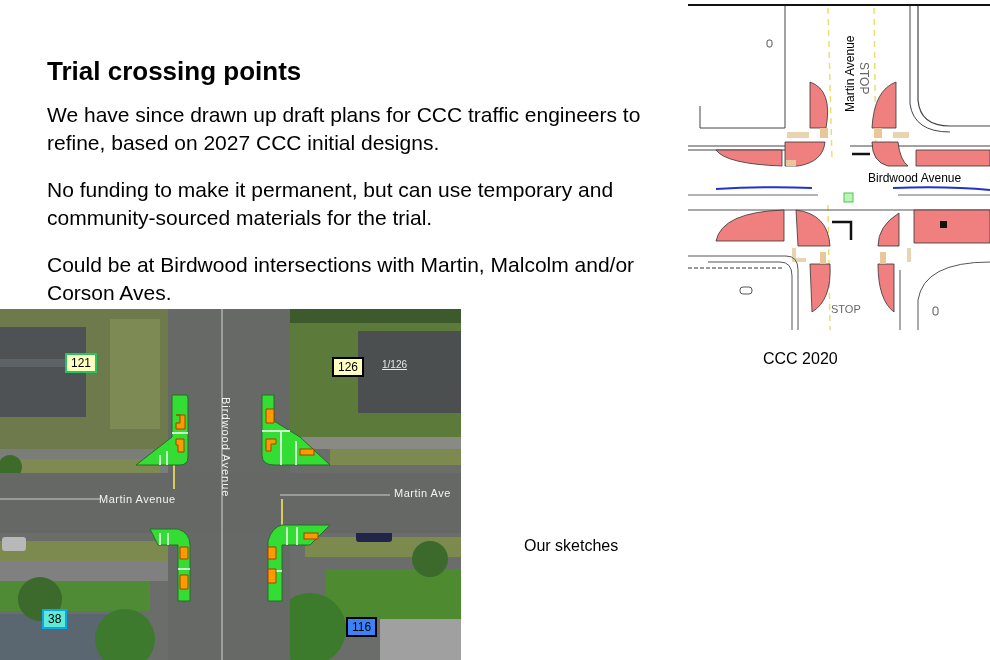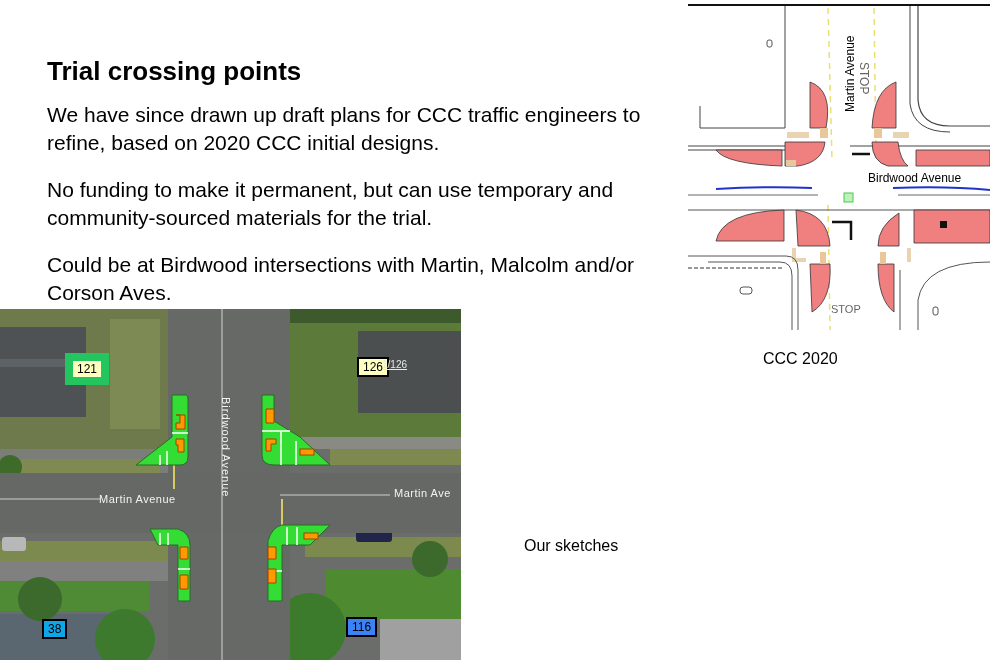--- a/index.html
+++ b/index.html
@@ -11,21 +11,21 @@
   .cap-ccc { left:763px; top:350px; }
   .cap-ours { left:524px; top:537px; }
   .plan { position:absolute; left:688px; top:0; width:302px; height:330px; background:#fff; }
   .aerial { position:absolute; left:0; top:309px; width:461px; height:351px; background:#6b6c6a; }
   svg text { font-family:"Liberation Sans", sans-serif; }
 </style>
 </head>
 <body>
 
 <div class="title">Trial crossing points</div>
-<div class="para p1">We have since drawn up draft plans for CCC traffic engineers to refine, based on 2020 CCC initial designs.</div>
+<div class="para p1">We have since drawn up draft plans for CCC traffic engineers to refine, based on 2027 CCC initial designs.</div>
 <div class="para p2">No funding to make it permanent, but can use temporary and community-sourced materials for the trial.</div>
 <div class="para p3">Could be at Birdwood intersections with Martin, Malcolm and/or Corson Aves.</div>
 
 <div class="plan">
   <svg width="302" height="330" viewBox="0 0 302 330">
     <line x1="0" y1="5" x2="302" y2="5" stroke="#111" stroke-width="2"></line>
 
     <path d="M97 6 V128 H12 V106" fill="none" stroke="#444" stroke-width="1"></path>
     <path d="M230 6 V100 Q232 126 262 126 H302" fill="none" stroke="#444" stroke-width="1.2"></path>
     <path d="M222 6 V104 Q226 132 262 132" fill="none" stroke="#444" stroke-width="1"></path>
@@ -165,18 +165,18 @@
       <path d="M268 238 H276 V250 H268 Z"></path>
       <path d="M268 260 H276 V274 H268 Z"></path>
       <rect x="304" y="224" width="14" height="6"></rect>
     </g>
   </svg>
   
   <div style="position:absolute;left:220px;top:88px;transform-origin:0 0;transform:rotate(90deg) translate(0,-100%);font-size:11px;color:#f2f2f2;letter-spacing:1px;white-space:nowrap;">Birdwood Avenue</div>
   <div style="position:absolute;left:99px;top:184px;font-size:11px;color:#f2f2f2;letter-spacing:0.5px;">Martin Avenue</div>
   <div style="position:absolute;left:394px;top:178px;font-size:11px;color:#f2f2f2;letter-spacing:0.5px;white-space:nowrap;text-align:right;">Martin Ave</div>
   
-  <div style="position:absolute;left:65px;top:44px;background:#ffffc0;border:8px solid #22c55e;font-size:12px;padding:1px 4px;">121</div>
-  <div style="position:absolute;left:357px;top:48px;background:#ffffc0;border:2px solid #000;font-size:12px;padding:1px 4px;">126</div>
+  <div style="position:absolute;left:65px;top:44px;background:#ffffc0;border:2px solid #22c55e;font-size:12px;padding:1px 4px;">121</div>
+  <div style="position:absolute;left:332px;top:48px;background:#ffffc0;border:2px solid #000;font-size:12px;padding:1px 4px;">126</div>
   <div style="position:absolute;left:382px;top:50px;font-size:10px;color:#e8e8e8;text-decoration:underline;">1/126</div>
-  <div style="position:absolute;left:42px;top:310px;background:#0ea5e9;border:2px solid #000000;font-size:12px;padding:1px 4px;">38</div>
+  <div style="position:absolute;left:42px;top:300px;background:#5eead4;border:2px solid #0ea5e9;font-size:12px;padding:1px 4px;">38</div>
   <div style="position:absolute;left:346px;top:308px;background:#3b82f6;border:2px solid #000;font-size:12px;padding:1px 4px;">116</div>
 </div>
 
 </body></html>

